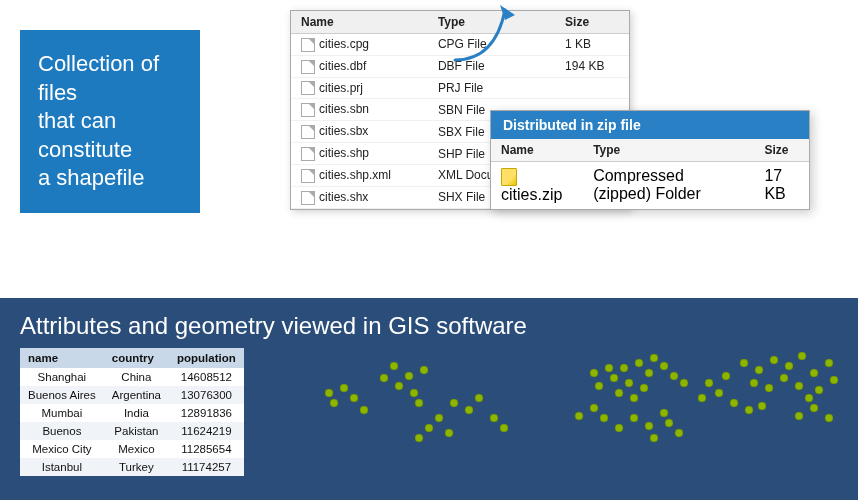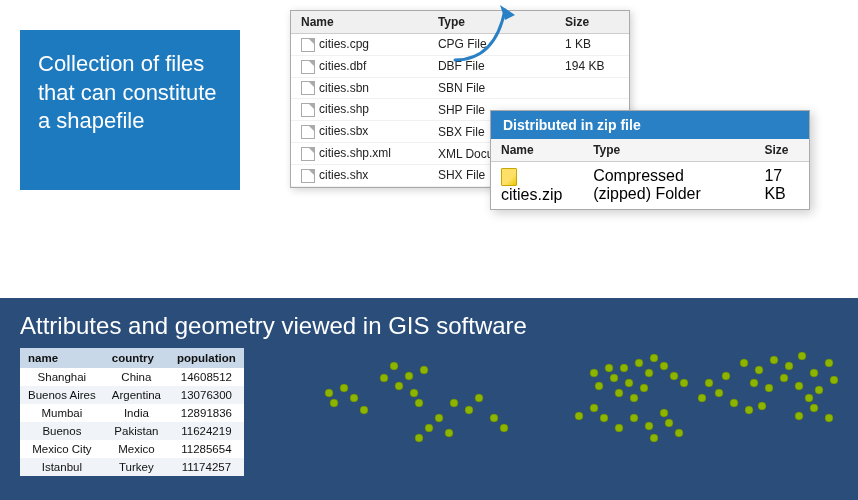--- a/index.html
+++ b/index.html
@@ -17,21 +17,21 @@
       display: flex;
       height: 250px;
       position: relative;
       background: #fff;
     }
 
     
     .label-box {
       background: #1e7abf;
       color: #fff;
-      width: 220px;
+      width: 180px;
       min-height: 160px;
       padding: 20px 18px;
       font-size: 22px;
       font-weight: 400;
       line-height: 1.3;
       position: absolute;
       left: 20px;
       top: 30px;
     }
 
@@ -265,32 +265,37 @@
     <td><span class="file-icon"></span>cities.cpg</td>
     <td>CPG File</td>
     <td>1 KB</td>
   </tr>
             <tr>
     <td><span class="file-icon"></span>cities.dbf</td>
     <td>DBF File</td>
     <td>194 KB</td>
   </tr>
             <tr>
+    <td><span class="file-icon"></span>cities.prj</td>
+    <td>PRJ File</td>
+    <td></td>
+  </tr>
+            <tr>
     <td><span class="file-icon"></span>cities.sbn</td>
     <td>SBN File</td>
     <td></td>
   </tr>
             <tr>
+    <td><span class="file-icon"></span>cities.sbx</td>
+    <td>SBX File</td>
+    <td></td>
+  </tr>
+            <tr>
     <td><span class="file-icon"></span>cities.shp</td>
     <td>SHP File</td>
-    <td></td>
-  </tr>
-            <tr>
-    <td><span class="file-icon"></span>cities.sbx</td>
-    <td>SBX File</td>
     <td></td>
   </tr>
             <tr>
     <td><span class="file-icon"></span>cities.shp.xml</td>
     <td>XML Document</td>
     <td>7 KB</td>
   </tr>
             <tr>
     <td><span class="file-icon"></span>cities.shx</td>
     <td>SHX File</td>

